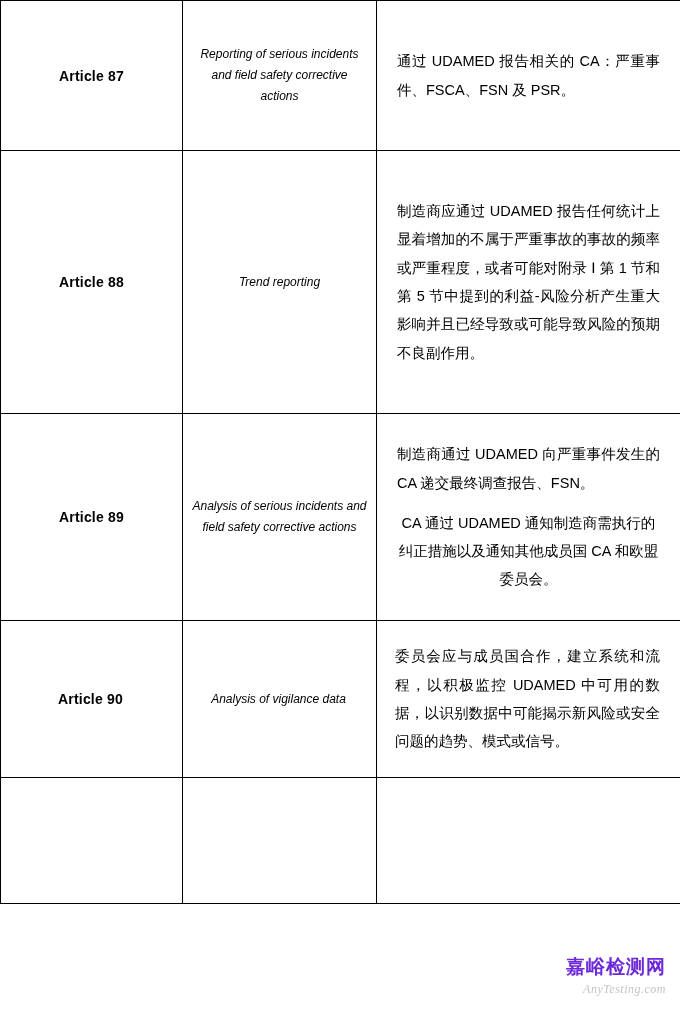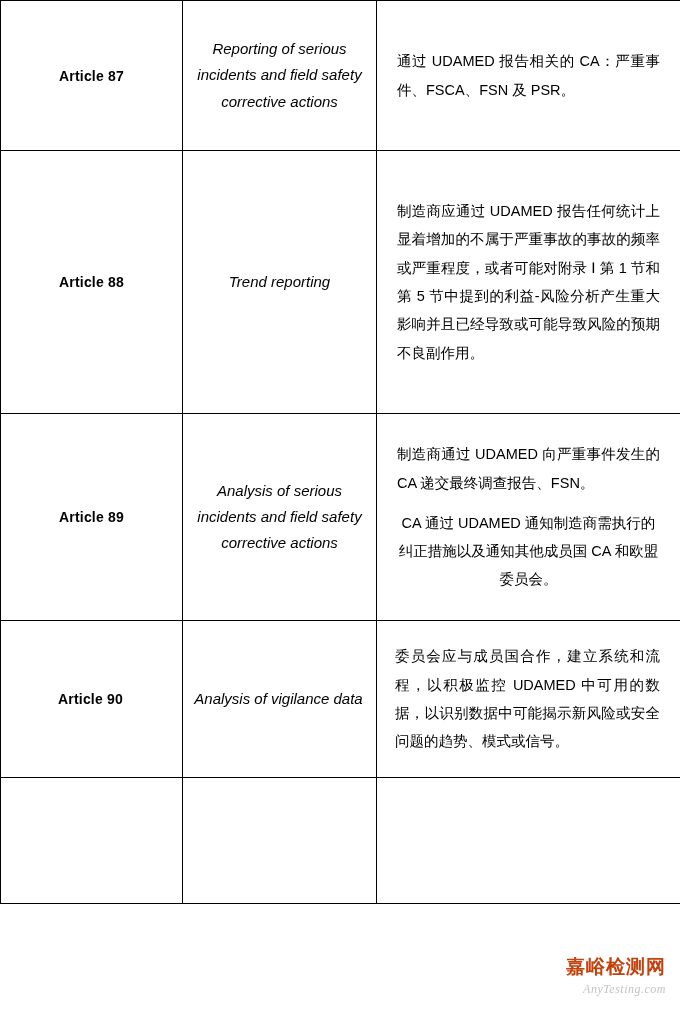--- a/index.html
+++ b/index.html
@@ -38,21 +38,21 @@
   .article-cell {
     text-align: center;
     font-weight: bold;
     font-size: 14px;
     font-family: "Liberation Sans", sans-serif;
     letter-spacing: 0.2px;
   }
   .title-cell {
     text-align: center;
     font-style: italic;
-    font-size: 15px;
+    font-size: 12px;
     line-height: 1.75;
     font-family: "Liberation Sans", sans-serif;
   }
   .body-cell {
     font-size: 14.5px;
     line-height: 1.95;
     font-family: "Liberation Sans", sans-serif;
     text-align: justify;
     text-justify: inter-ideograph;
   }
@@ -76,21 +76,21 @@
     position: absolute;
     right: 14px;
     bottom: 14px;
     text-align: right;
     pointer-events: none;
     user-select: none;
   }
   .watermark .wm-main {
     font-size: 19px;
     font-weight: bold;
-    color: #c2410c;
+    color: #6d28d9;
     letter-spacing: 1px;
     font-family: "Liberation Sans", sans-serif;
   }
   .watermark .wm-sub {
     font-size: 12px;
     color: #c3c3c3;
     font-style: italic;
     letter-spacing: 0.5px;
     margin-top: 2px;
     font-family: "Liberation Serif", serif;

